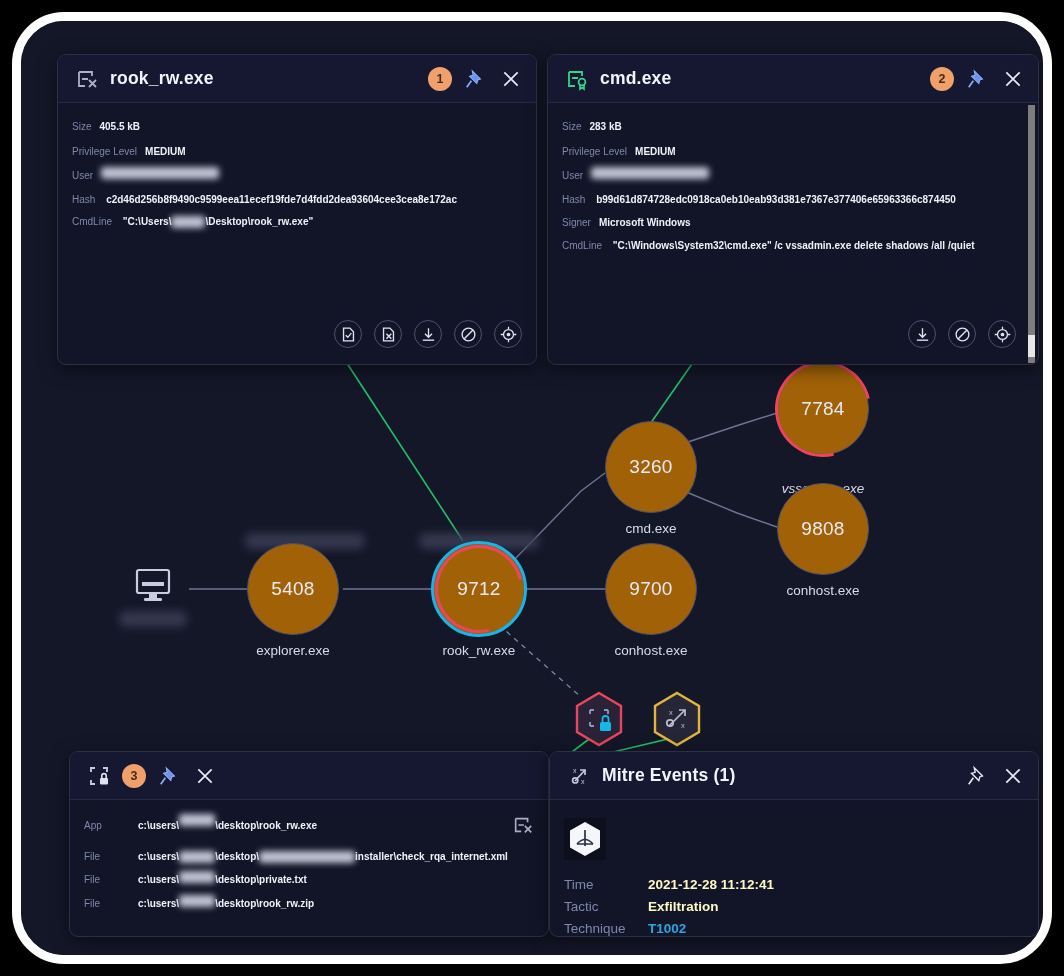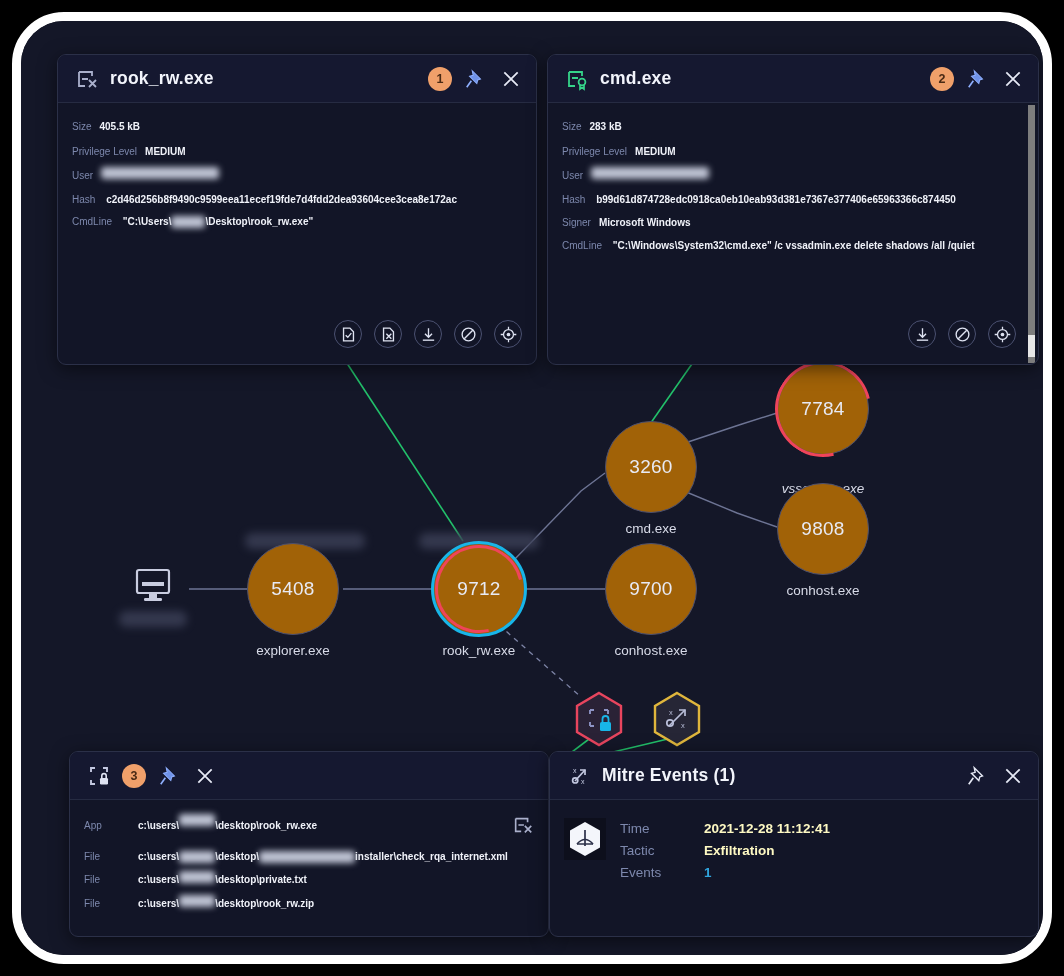--- a/index.html
+++ b/index.html
@@ -161,21 +161,21 @@
     padding: 6px 14px 10px 0;
   }
   .action-btn {
     width: 28px; height: 28px;
     border-radius: 50%;
     border: 1px solid #4b5171;
     display: flex; align-items: center; justify-content: center;
     cursor: pointer;
     background: transparent;
   }
-  .mitre-row { display: flex; gap: 14px; align-items: flex-start; padding-top: 4px; }
+  .mitre-row { display: flex; gap: 14px; align-items: flex-start; padding-top: 4px; flex-direction: column; }
   .mitre-logo {
     width: 42px; height: 42px;
     display: flex; align-items: center; justify-content: center;
     flex: 0 0 auto;
   }
   .mitre-kv { display: flex; font-size: 13.5px; line-height: 22px; }
   .mitre-kv .k { color: #7d88ad; width: 84px; flex: 0 0 auto; }
   .mitre-kv .v { color: #fef9c3; font-weight: bold; }
   .mitre-kv .v.link { color: #2fa4dd; font-weight: bold; }
   .app-row { display:flex; align-items:flex-start; }
@@ -548,20 +548,24 @@
         <div>
           <div class="mitre-kv">
             <span class="k">Time</span>
             <span class="v">2021-12-28 11:12:41</span>
           </div>
           <div class="mitre-kv">
             <span class="k">Tactic</span>
             <span class="v">Exfiltration</span>
           </div>
           <div class="mitre-kv">
+            <span class="k">Technique</span>
+            <span class="v link">T1002</span>
+          </div>
+          <div class="mitre-kv">
             <span class="k">Events</span>
             <span class="v link">1</span>
           </div>
         </div>
       </div>
     </div>
   </div>
 
 </div>
 </div>

